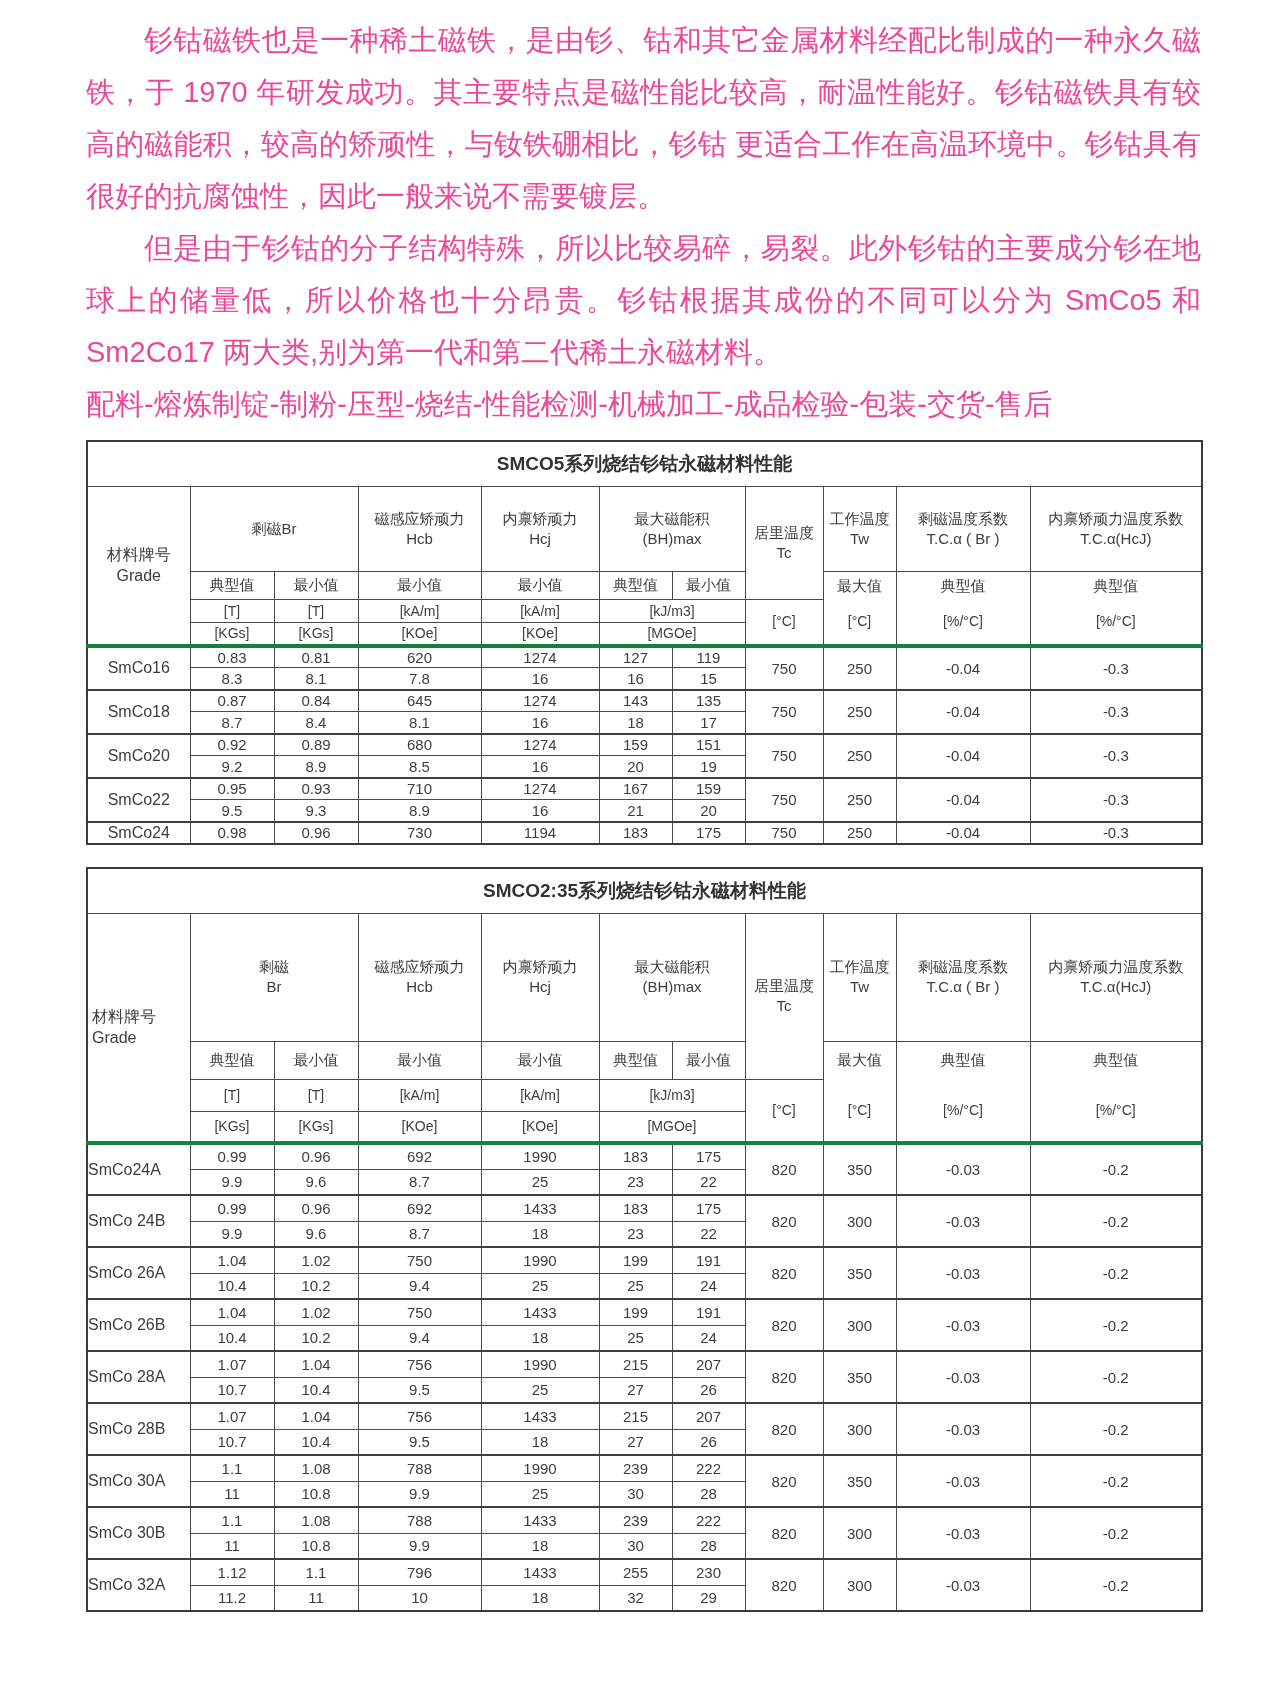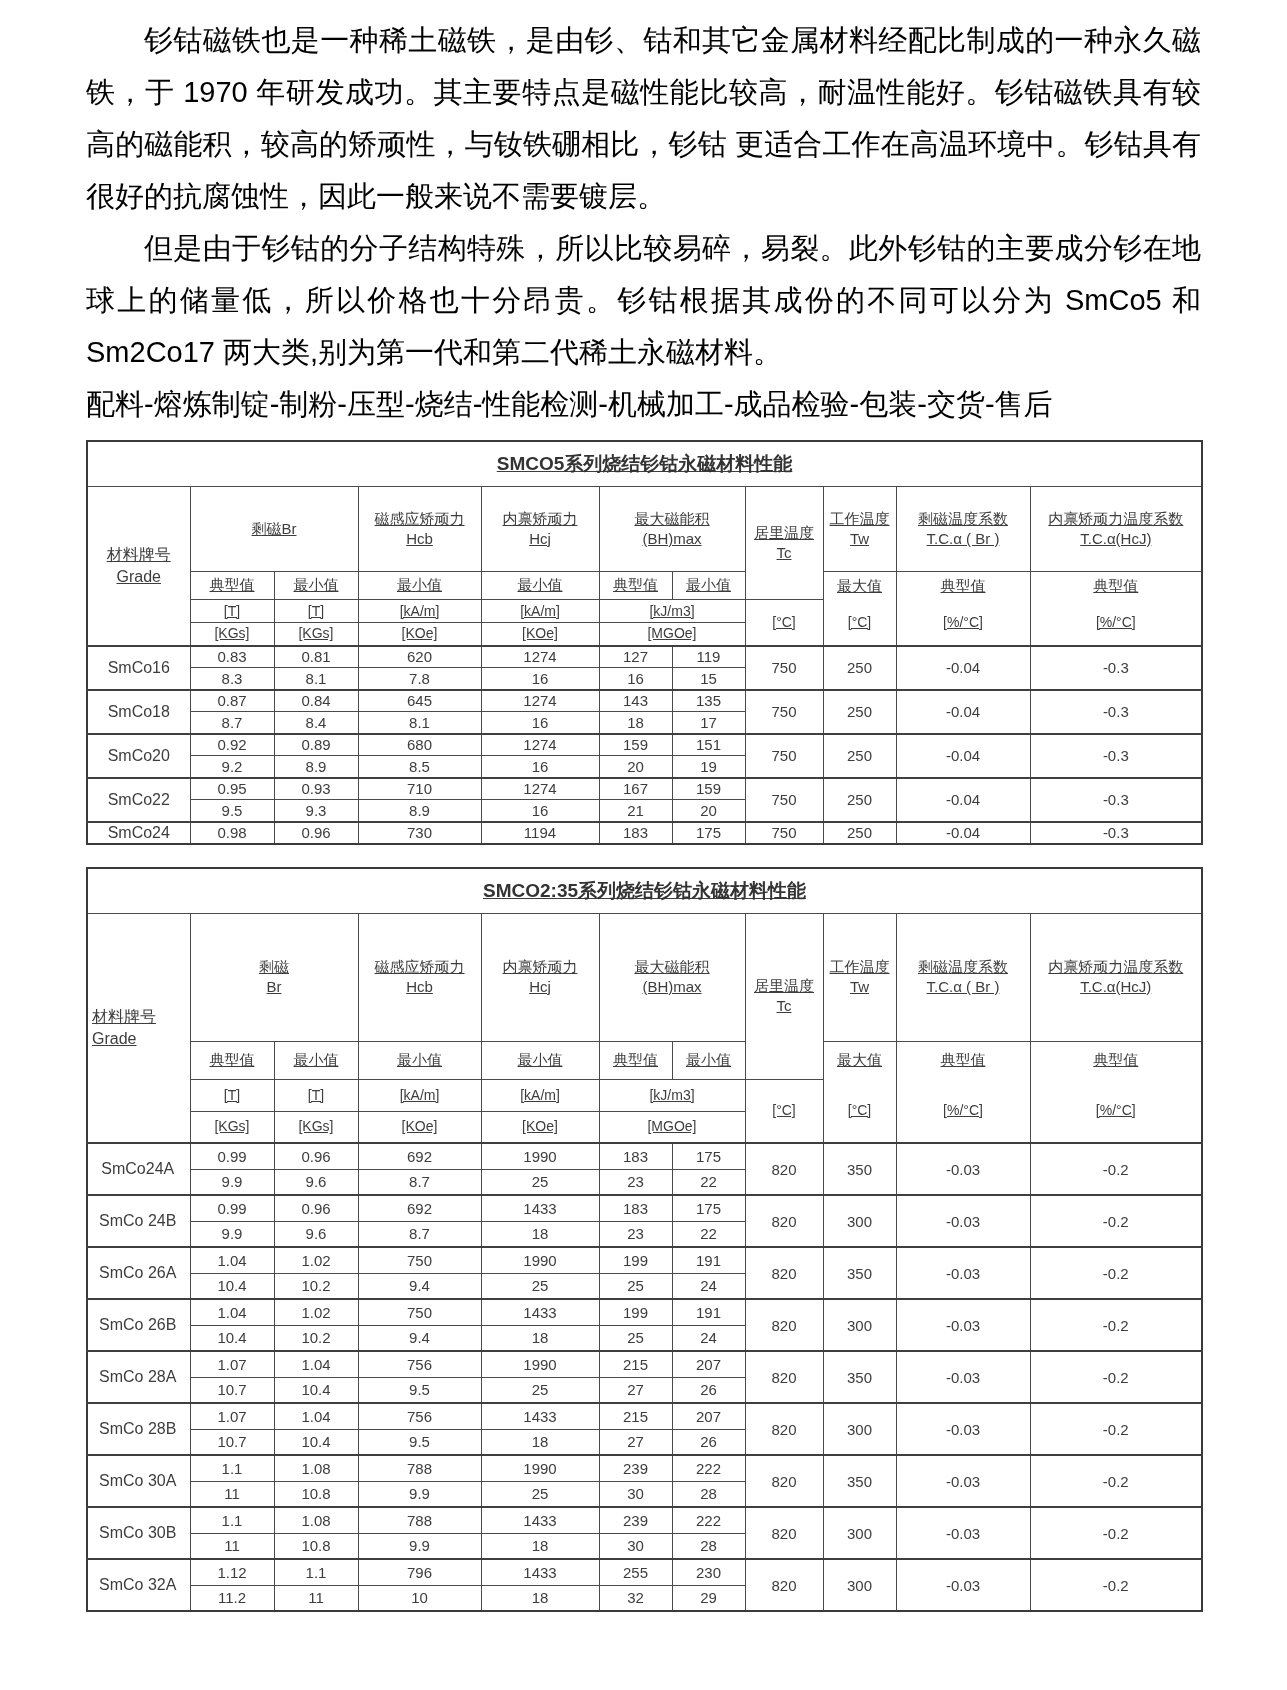--- a/index.html
+++ b/index.html
@@ -20,21 +20,21 @@
   .doc-heading{
     font-size:29px;
     line-height:52px;
     font-weight:bold;
     color:#3d3d3d;
     margin:0;
   }
   .body-text{
     font-size:29px;
     line-height:52px;
-    color:#000000;
+    color:#ec4899;
     margin:0;
     text-align:justify;
   }
   .indent{ text-indent:2em; }
 
   
   table.spec-table{
     border-collapse:collapse;
     table-layout:fixed;
     width:1115px;
@@ -52,38 +52,38 @@
   }
   .spec-table .title-row th{
     font-weight:bold;
     font-size:19px;
     color:#333333;
     height:44px;
   }
   .spec-table thead th{ font-size:15px; line-height:1.35; }
   .spec-table .row-unit th{ font-size:14px; }
   .spec-table tbody td{ font-size:15px; }
-  .spec-table thead{ border-bottom:2px solid #15803d;text-decoration:underline; }
+  .spec-table thead{ border-bottom:4px solid #15803d; }
   .group-top td{ border-top:2px solid #3f3f3f; }
   .no-top{ border-top-style:hidden !important; }
 
   .t1 .row-a{ height:85px; }
   .t1 .row-b{ height:28px; }
   .t1 .row-unit{ height:23px; }
   .t1 tbody tr{ height:22px; }
 
   .t2{ margin-top:22px; }
   .t2 .row-a{ height:128px; }
   .t2 .row-b{ height:38px; }
   .t2 .row-unit{ height:32px; }
   .t2 tbody tr{ height:26px; }
   .t2 .grade-head{ text-align:left; padding-left:4px; }
 
   .spec-table .grade-cell{ font-size:16px;margin-top:32px; }
-  .t2 tbody .grade-cell{ text-align:center; padding-left:0; }
+  .t2 tbody .grade-cell{ text-align:left; padding-left:0; }
   .mt-table{ margin-top:10px; }
 
   
   col.c-grade{width:103px;} col.c-br1{width:84px;} col.c-br2{width:84px;}
   col.c-hcb{width:123px;} col.c-hcj{width:118px;}
   col.c-bh1{width:73px;} col.c-bh2{width:73px;}
   col.c-tc{width:78px;} col.c-tw{width:73px;}
   col.c-tcabr{width:134px;} col.c-tcahcj{width:172px;}
 </style>
 </head>

